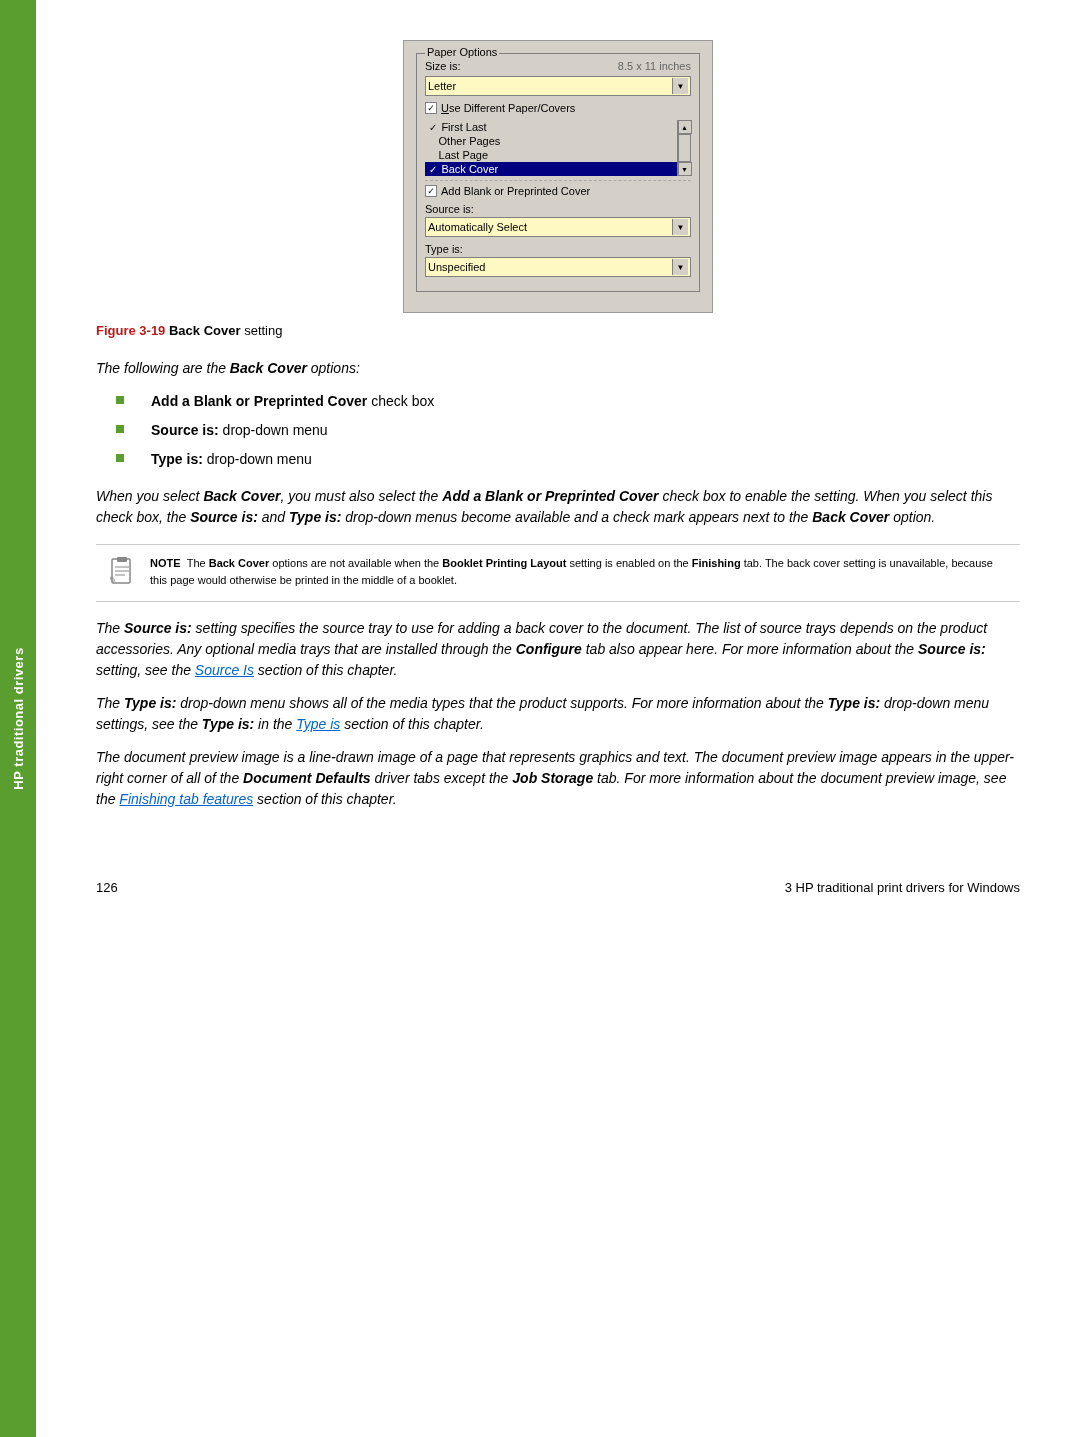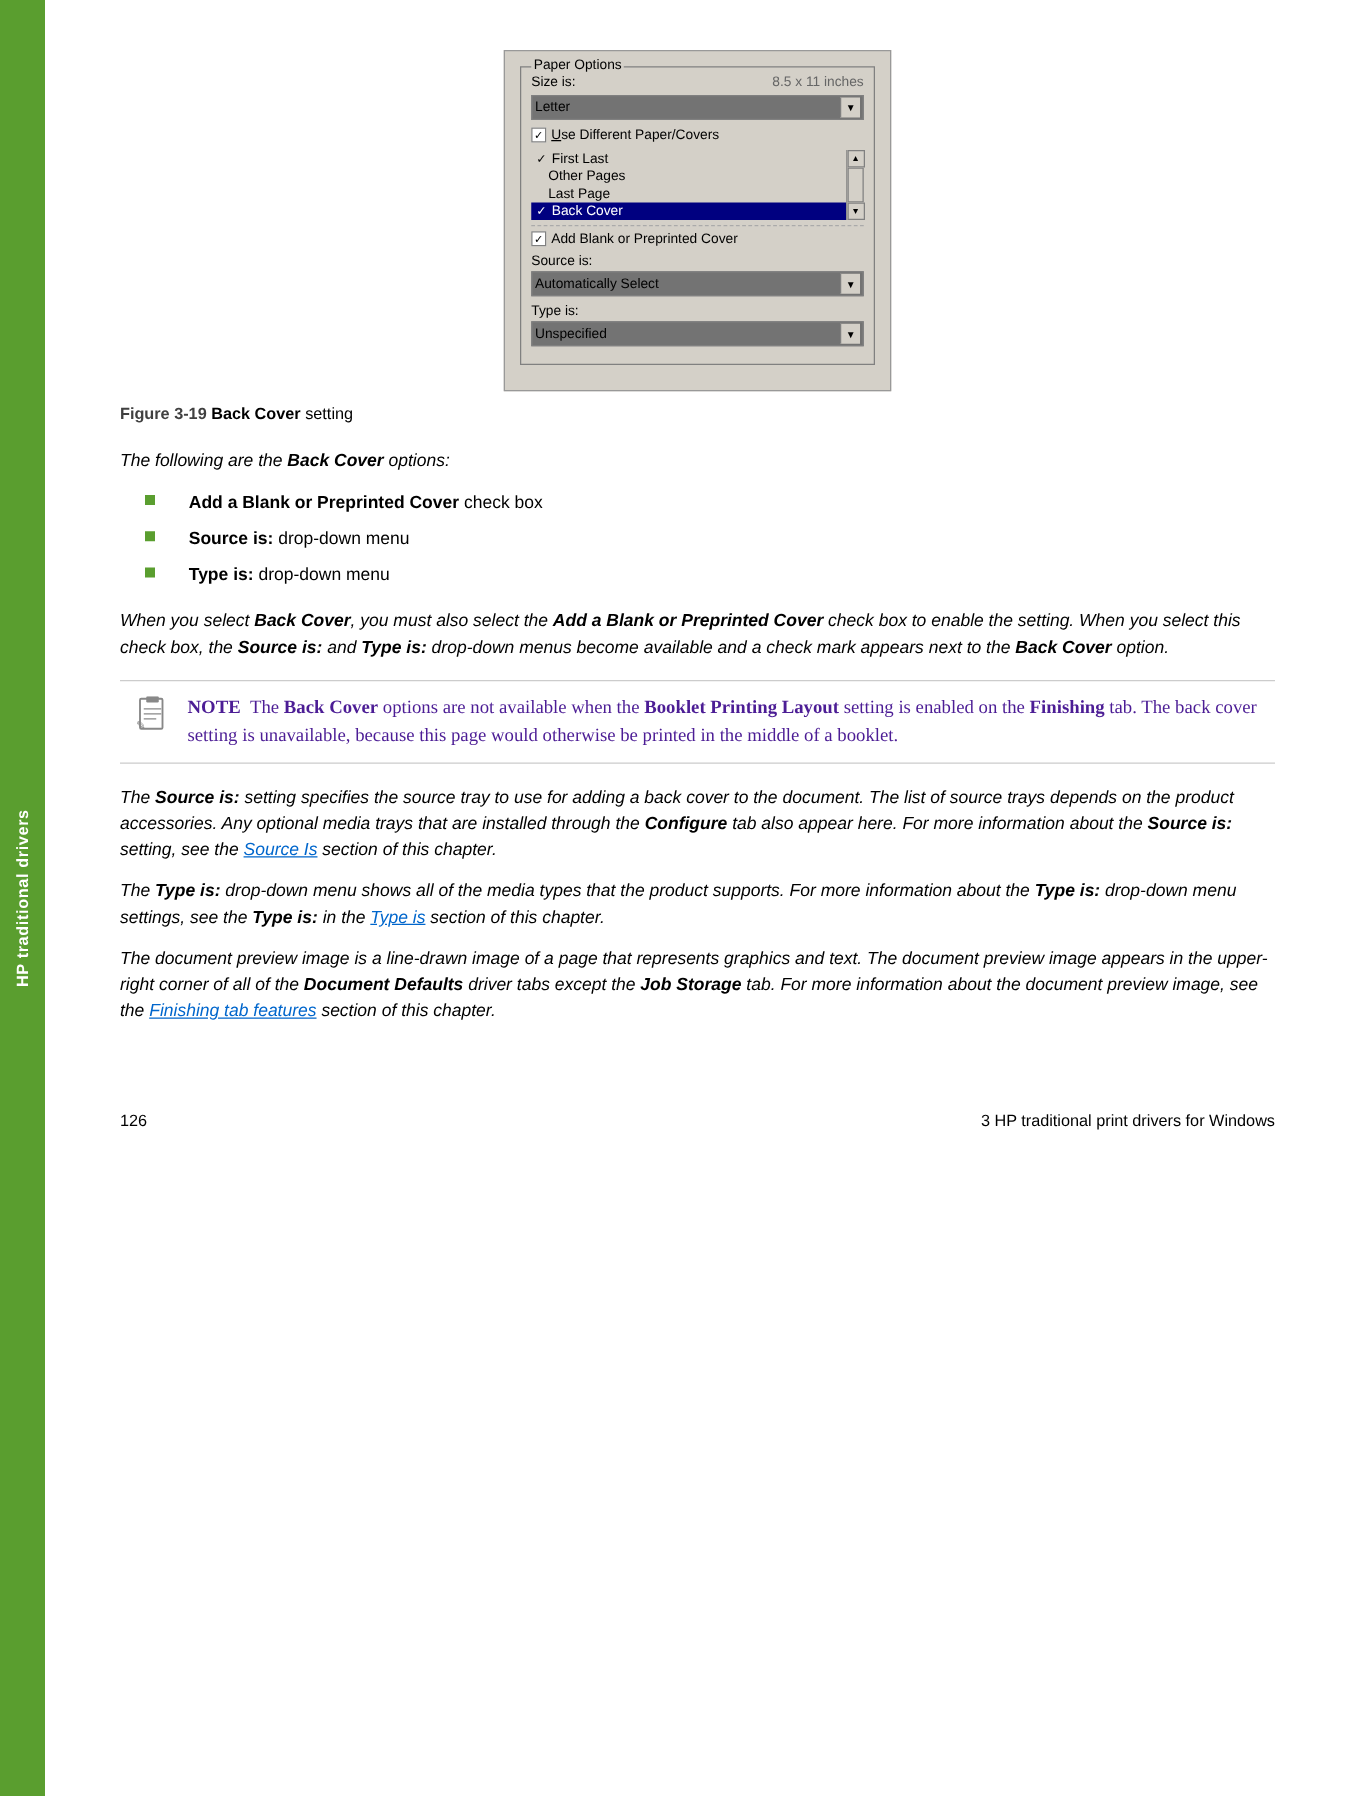--- a/index.html
+++ b/index.html
@@ -77,21 +77,21 @@
     .dialog-label {
       font-size: 11px;
       color: #000;
     }
     .dialog-value {
       font-size: 11px;
       color: #666;
     }
     .dialog-select {
       width: 100%;
-      background: #737373;
+      background: #fef9c3;
       border: 1px solid #808080;
       font-size: 11px;
       padding: 1px 2px;
       display: flex;
       align-items: center;
       justify-content: space-between;
       margin-bottom: 6px;
     }
     .dialog-select-arrow {
       width: 16px;
@@ -164,21 +164,21 @@
     }
 
     
     .figure-caption {
       text-align: left;
       font-size: 13px;
       margin-bottom: 20px;
       color: #000;
     }
     .figure-caption .fig-label {
-      color: #404040;
+      color: #b91c1c;
       font-weight: bold;
     }
 
     
     .body-text {
       font-size: 14px;
       line-height: 1.5;
       margin-bottom: 12px;
       color: #000;
       font-style: italic;
@@ -217,24 +217,23 @@
       gap: 14px;
       align-items: flex-start;
     }
     .note-icon {
       font-size: 22px;
       color: #666;
       flex-shrink: 0;
       margin-top: 2px;
     }
     .note-content {
-      font-size: 15px;
+      font-size: 11px;
       line-height: 1.5;
-      color: #4c1d95;
-      font-family: Liberation Serif, serif;
+      color: #000000;
     }
 
     
     a {
       color: #0066cc;
       text-decoration: underline;
     }
 
     
     .section-heading {

